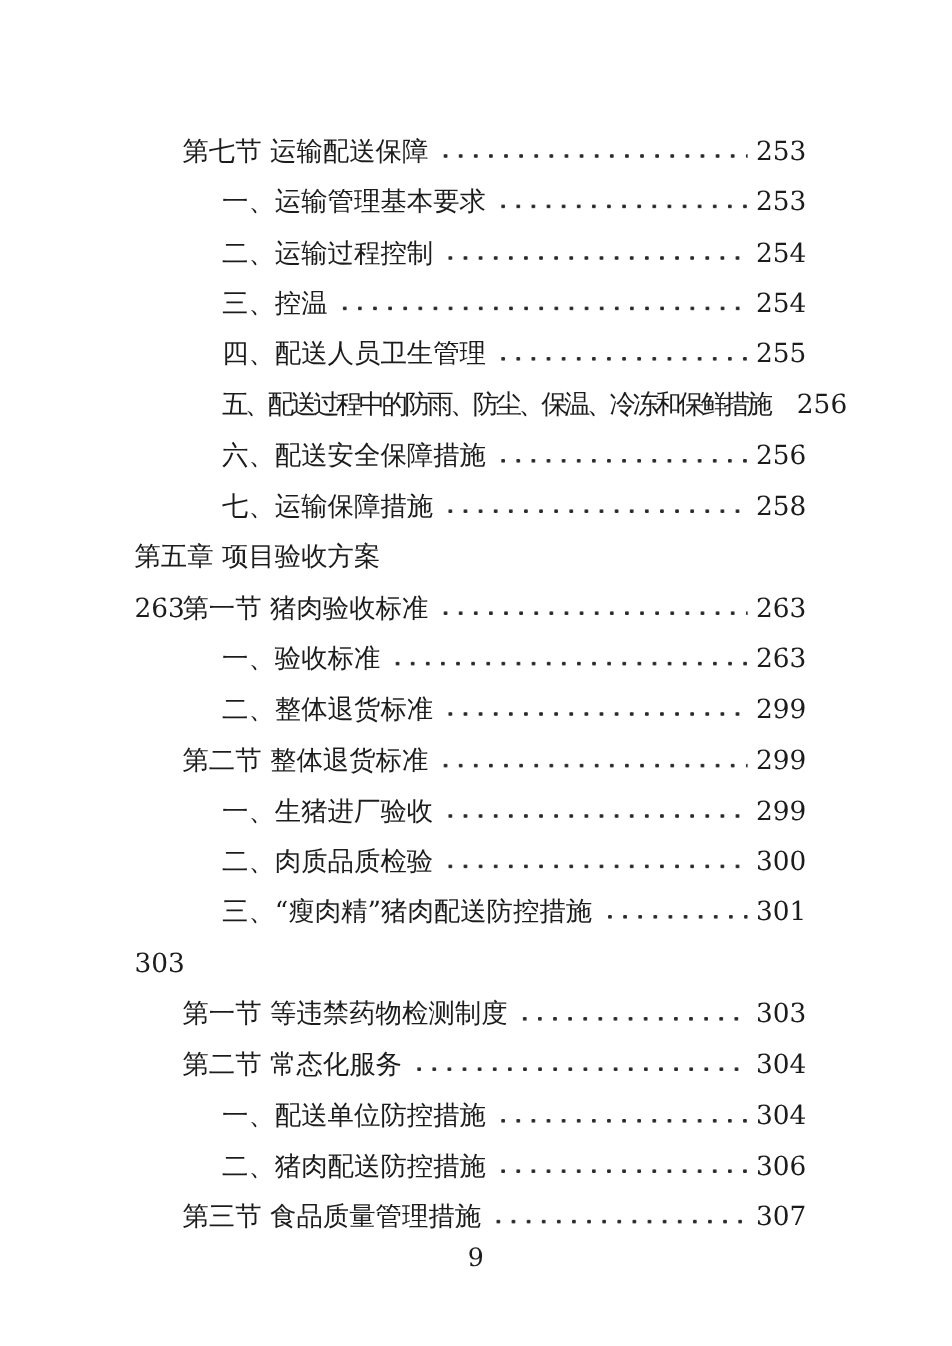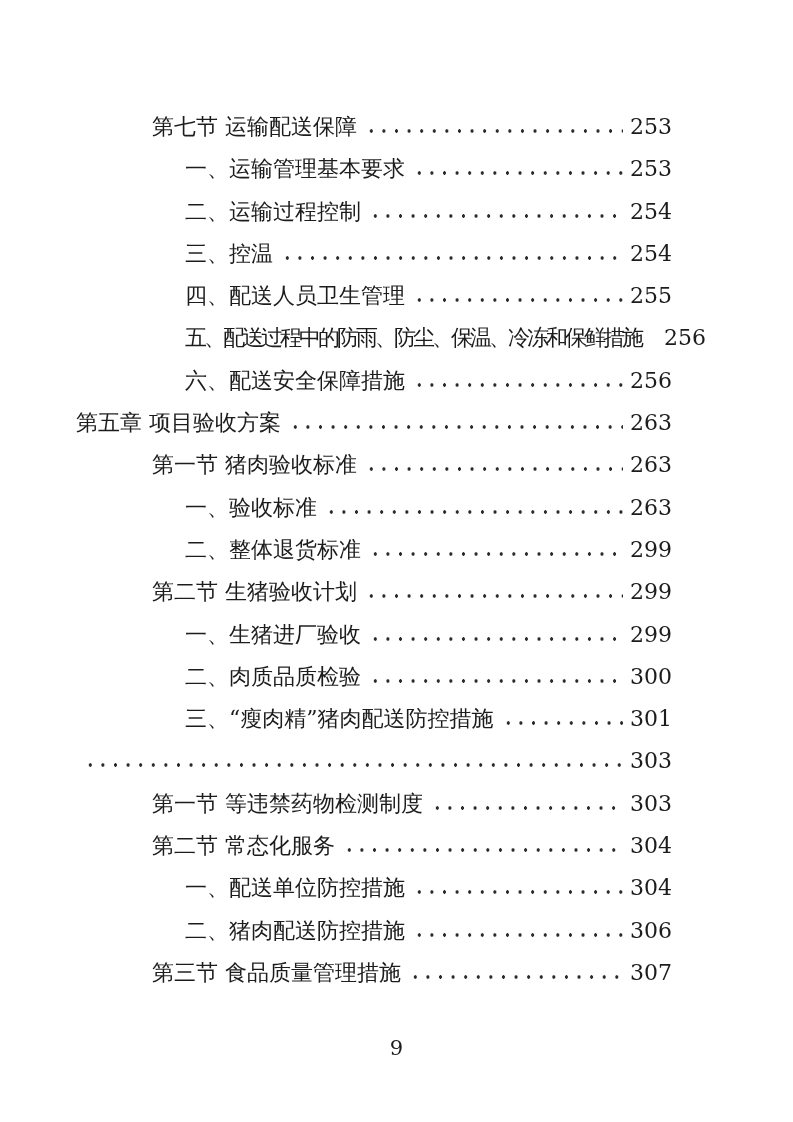--- a/index.html
+++ b/index.html
@@ -25,21 +25,21 @@
   }
   .toc-row {
     display: flex;
     align-items: baseline;
     height: 42.3px;
     line-height: 42.3px;
     font-size: 22px;
     padding-right: 121px;
     white-space: nowrap;
   }
-  .level-1 { padding-left: 76px; }
+  .level-1 { padding-left: 104px; flex-direction: column; }
   .level-2 { padding-left: 152px; }
   .level-3 { padding-left: 185px; text-align: right; }
   .toc-label { flex: 0 0 auto; }
   .tight .toc-label { letter-spacing: -3px; }
   .toc-leader {
     flex: 1 1 auto;
     height: 6px;
     min-width: 8px;
     margin: 0 7px 0 8px;
     background-image: radial-gradient(circle, #2a2a2a 1.5px, rgba(0,0,0,0) 1.9px);
@@ -93,20 +93,25 @@
     <div class="toc-row level-3 no-dots tight">
       <span class="toc-label">五、配送过程中的防雨、防尘、保温、冷冻和保鲜措施</span>
       <span class="toc-leader"></span>
       <span class="toc-page">256</span>
     </div>
     <div class="toc-row level-3">
       <span class="toc-label">六、配送安全保障措施</span>
       <span class="toc-leader"></span>
       <span class="toc-page">256</span>
     </div>
+    <div class="toc-row level-3">
+      <span class="toc-label">七、运输保障措施</span>
+      <span class="toc-leader"></span>
+      <span class="toc-page">258</span>
+    </div>
     <div class="toc-row level-1">
       <span class="toc-label">第五章 项目验收方案</span>
       <span class="toc-leader"></span>
       <span class="toc-page">263</span>
     </div>
     <div class="toc-row level-2">
       <span class="toc-label">第一节 猪肉验收标准</span>
       <span class="toc-leader"></span>
       <span class="toc-page">263</span>
     </div>
@@ -114,21 +119,21 @@
       <span class="toc-label">一、验收标准</span>
       <span class="toc-leader"></span>
       <span class="toc-page">263</span>
     </div>
     <div class="toc-row level-3">
       <span class="toc-label">二、整体退货标准</span>
       <span class="toc-leader"></span>
       <span class="toc-page">299</span>
     </div>
     <div class="toc-row level-2">
-      <span class="toc-label">第二节 生猪验收计划</span>
+      <span class="toc-label">第二节 整体退货标准</span>
       <span class="toc-leader"></span>
       <span class="toc-page">299</span>
     </div>
     <div class="toc-row level-3">
       <span class="toc-label">一、生猪进厂验收</span>
       <span class="toc-leader"></span>
       <span class="toc-page">299</span>
     </div>
     <div class="toc-row level-3">
       <span class="toc-label">二、肉质品质检验</span>

